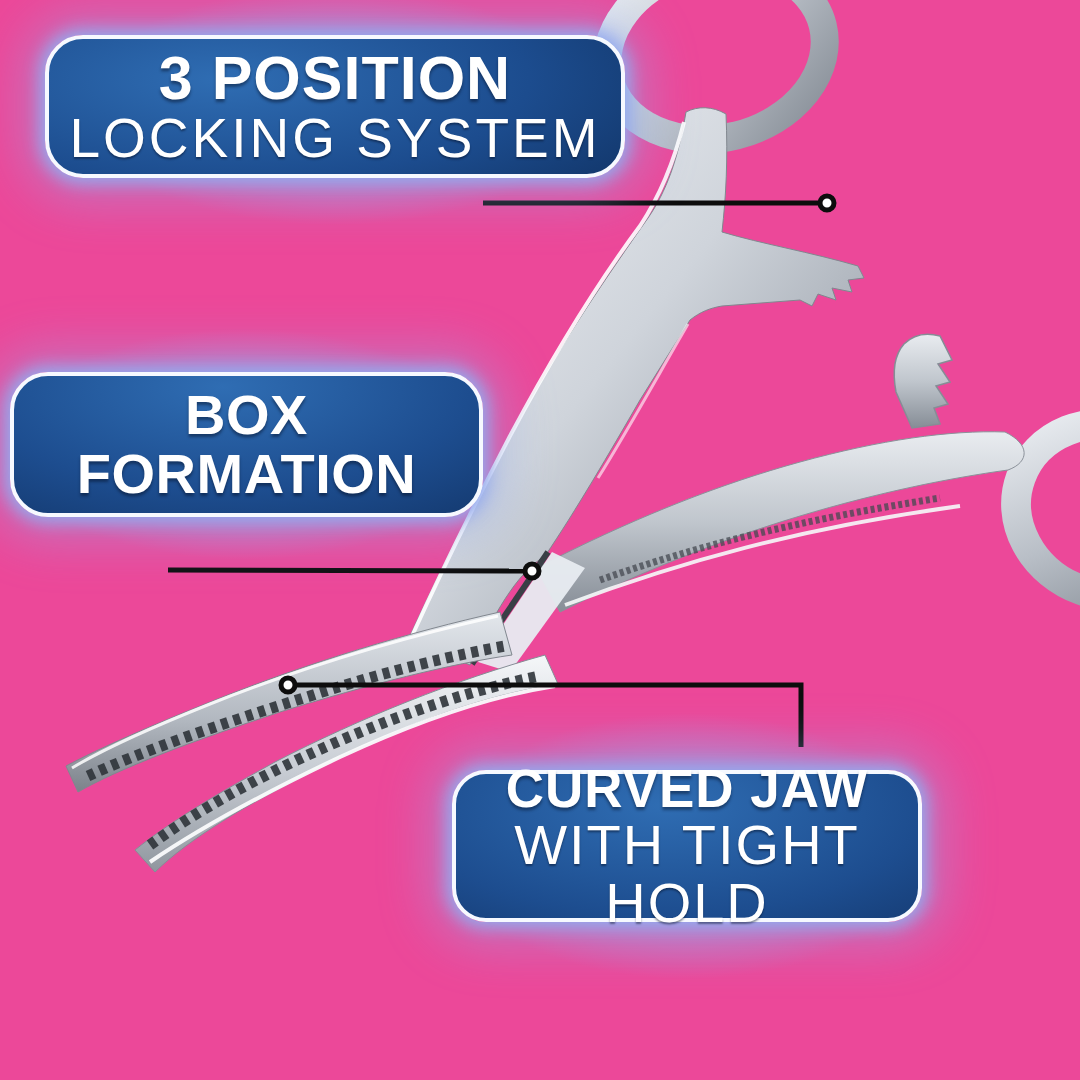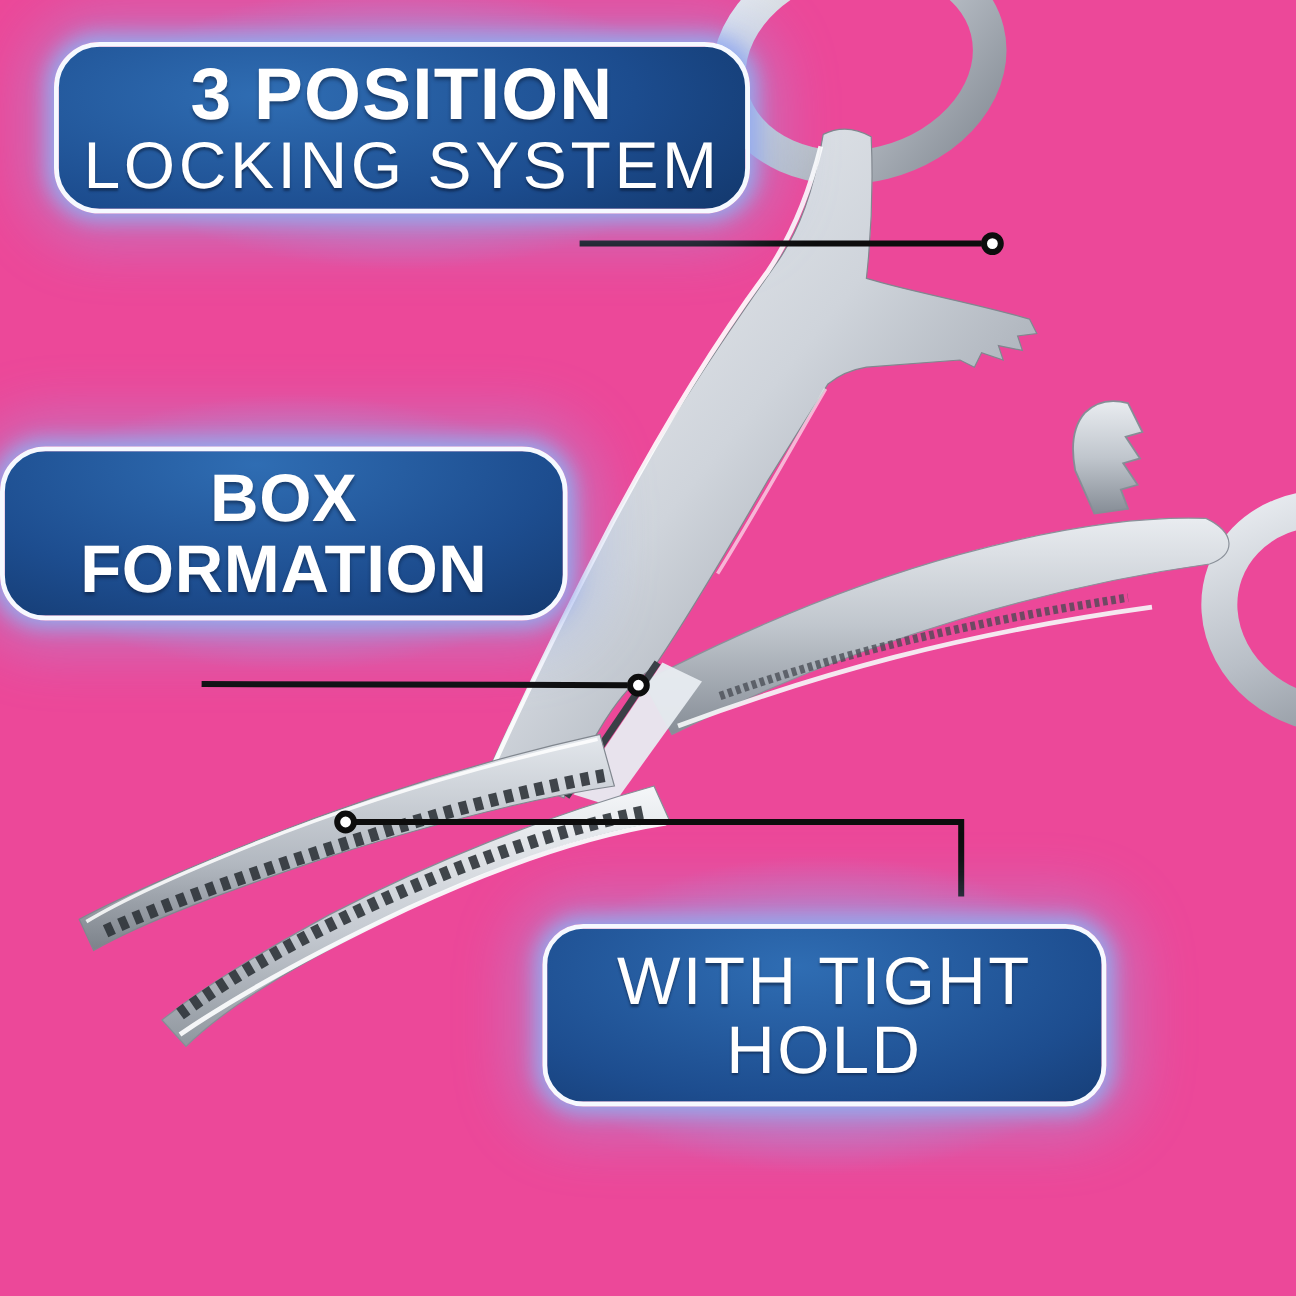--- a/index.html
+++ b/index.html
@@ -22,21 +22,21 @@
   .halo3{left:337px;top:656px;width:700px;height:380px;}
   
   .callout{
     position:absolute;display:flex;flex-direction:column;align-items:center;justify-content:center;
     color:var(--text,#fff);text-align:center;
     border:4px solid var(--panel-border,#f6f9ff);
     box-shadow:0 0 16px 6px rgba(148,170,238,.95), 0 0 48px 24px rgba(148,170,238,.40);
   }
   .c1{left:45px;top:35px;width:572px;height:135px;border-radius:38px;
     background:radial-gradient(135% 190% at 30% 30%, var(--panel-bright-blue,#2f6db3) 0%, #1c4c8e 40%, #103263 70%, var(--panel-dark-navy,#0a2142) 100%);}
-  .c2{left:0;top:372px;width:465px;height:137px;border-radius:38px;
+  .c2{left:10px;top:372px;width:465px;height:137px;border-radius:38px;
     background:radial-gradient(140% 200% at 45% 8%, var(--panel-bright-blue,#2f6db3) 0%, #1d4d8f 38%, #113365 70%, var(--panel-dark-navy,#0a2142) 100%);}
   .c3{left:452px;top:770px;width:462px;height:144px;border-radius:34px;
     background:radial-gradient(140% 190% at 45% 22%, var(--panel-bright-blue,#2f6db3) 0%, #1d4d8f 40%, #113264 72%, var(--panel-dark-navy,#0a2142) 100%);}
   .l1{font-weight:700;line-height:1.04;letter-spacing:1px;text-shadow:0 3px 3px rgba(4,14,34,.45);}
   .l2{font-weight:400;line-height:1.02;text-shadow:0 2px 2px rgba(4,14,34,.45);}
   .c1 .l1{font-size:61px;}
   .c1 .l2{font-size:55px;letter-spacing:3px;}
   .c2 .l1{font-size:56px;letter-spacing:0.5px;}
   .c3 .l1{font-size:53px;}
   .c3 .l2{font-size:56px;letter-spacing:2px;}
@@ -128,16 +128,17 @@
   <div class="callout c1">
     <div class="l1">3 POSITION</div>
     <div class="l2">LOCKING SYSTEM</div>
   </div>
 
   <div class="callout c2">
     <div class="l1">BOX FORMATION</div>
   </div>
 
   <div class="callout c3">
+    <div class="l1">CURVED JAW</div>
     <div class="l2">WITH TIGHT HOLD</div>
   </div>
 
 </div>
 
 </body></html>

